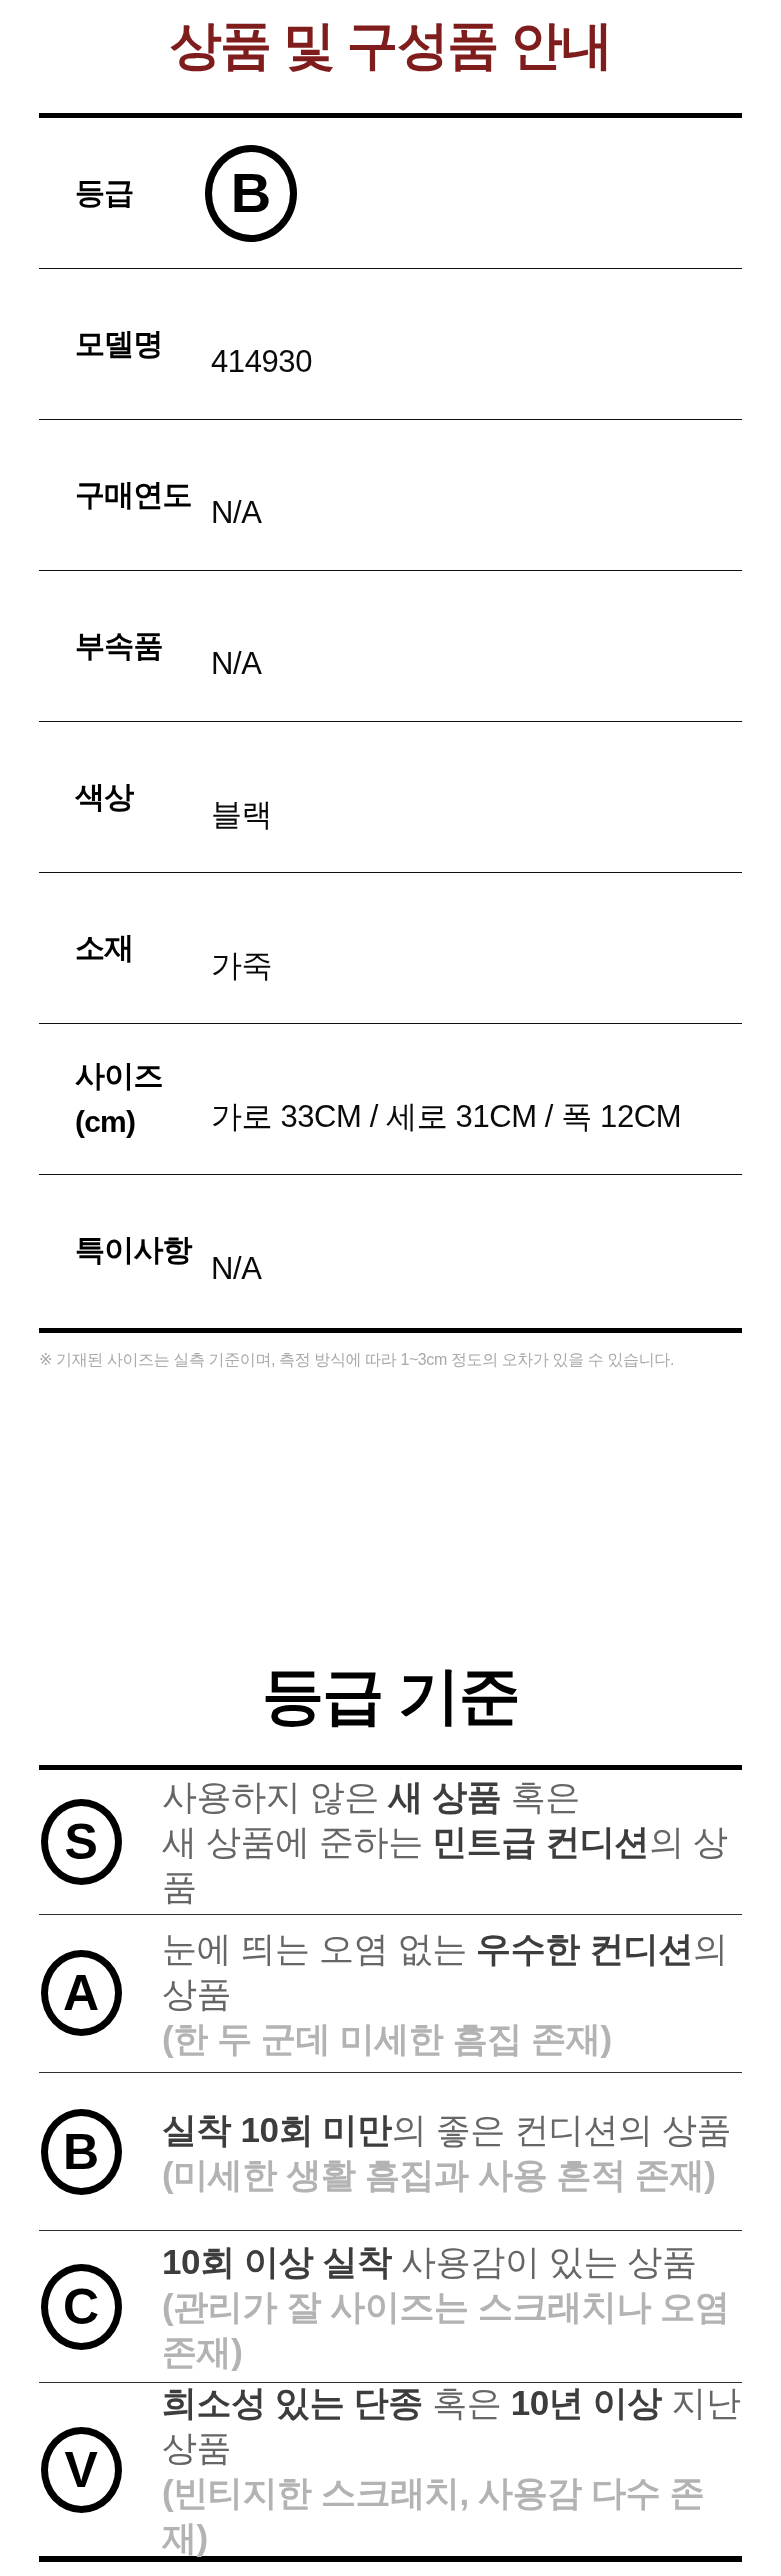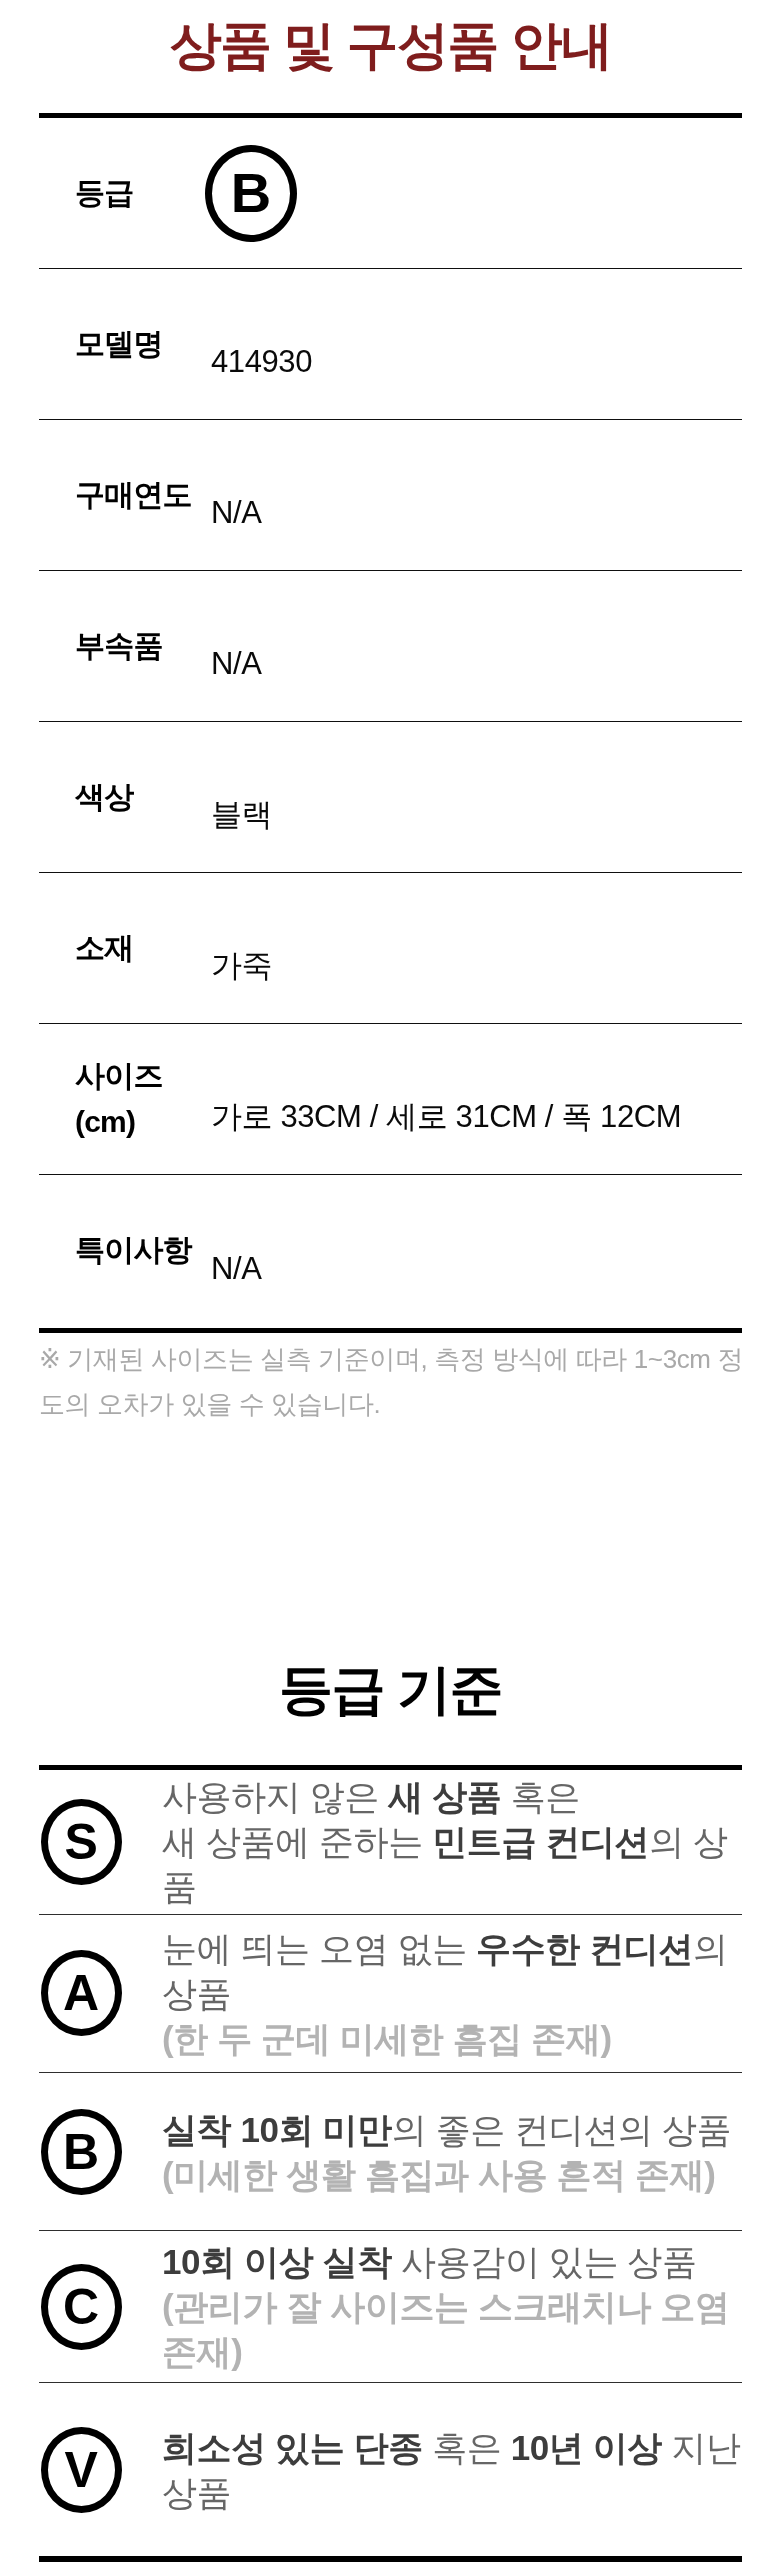--- a/index.html
+++ b/index.html
@@ -76,32 +76,32 @@
   .grade-badge-b .letter {
     font-size: 56px;
     font-weight: 800;
     color: #000;
     line-height: 1;
   }
   .footnote {
     position: absolute;
     top: 1337px; left: 39px;
     width: 707px;
-    font-size: 26px;
+    font-size: 16px;
     line-height: 45px;
     letter-spacing: -0.4px;
     color: #a9a9a9;
     word-break: break-all;
   }
   
   .sec2-title {
     position: absolute;
     top: 1654px; left: 0; right: 0;
     text-align: center;
-    font-size: 54px;
+    font-size: 62px;
     font-weight: 900;
     letter-spacing: -1.6px;
     color: #000;
   }
   .grade-table {
     position: absolute;
     top: 1765px; left: 39px;
     width: 703px;
     height: 797px;
     border-top: 5.5px solid #000;
@@ -252,19 +252,20 @@
         <div class="note">(관리가 잘 사이즈는 스크래치나 오염 존재)</div>
       </div>
     </div>
 
     <div class="grade-row h5">
       <div class="grade-circle">
         <span class="letter">V</span>
       </div>
       <div class="grade-text">
         <div><span class="b">희소성 있는 단종</span><span> 혹은 </span><span class="b">10년 이상</span><span> 지난 상품</span></div>
+        <div class="note">(빈티지한 스크래치, 사용감 다수 존재)</div>
       </div>
     </div>
 
   </div>
 
 </div>
 
 
 </body></html>

